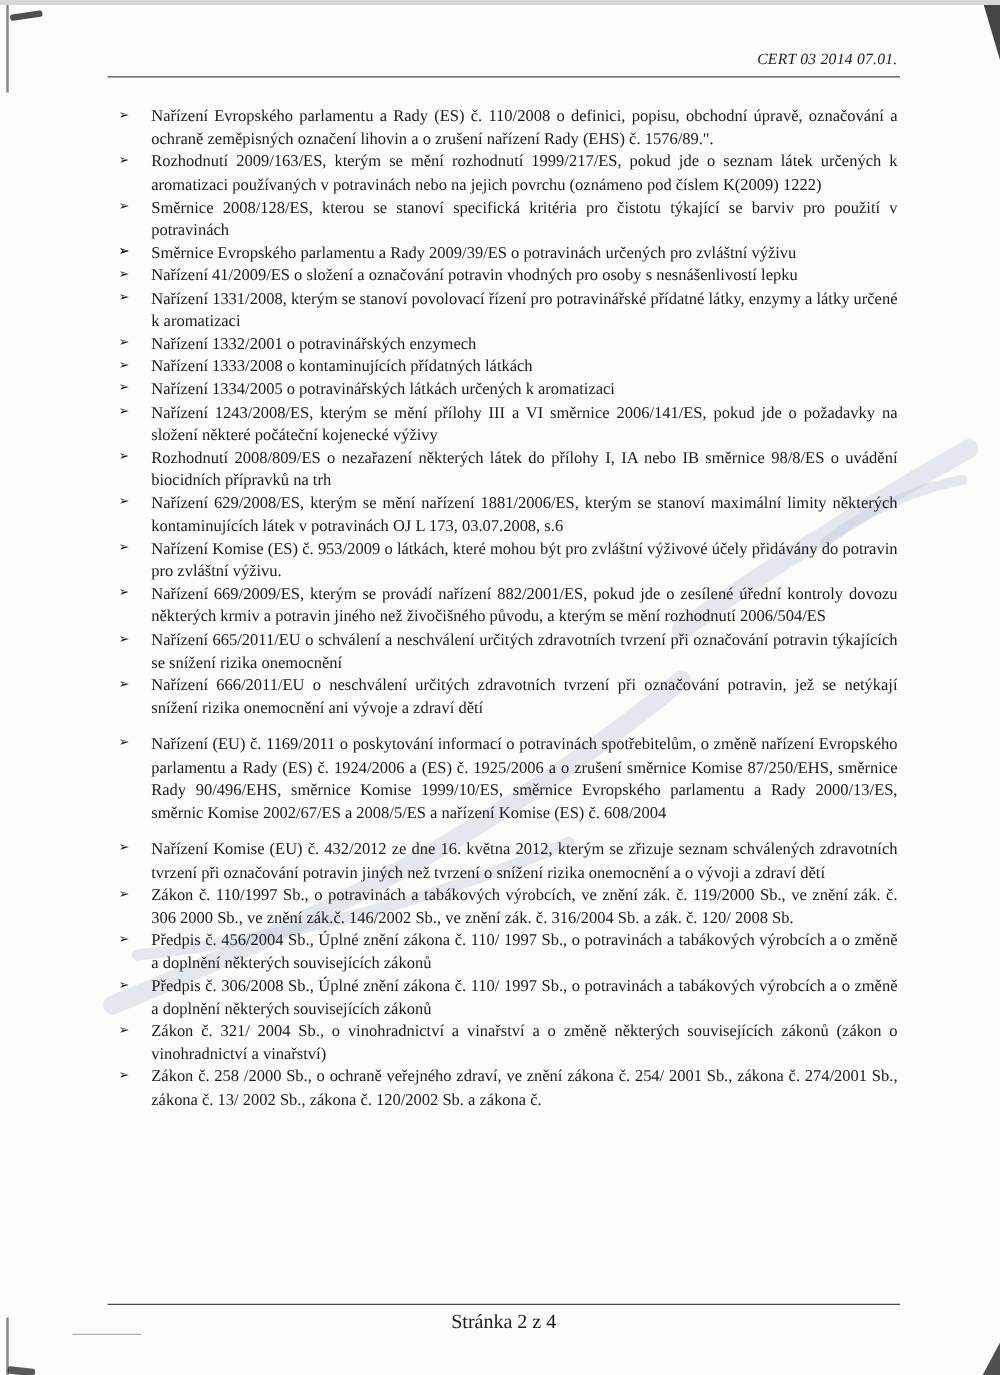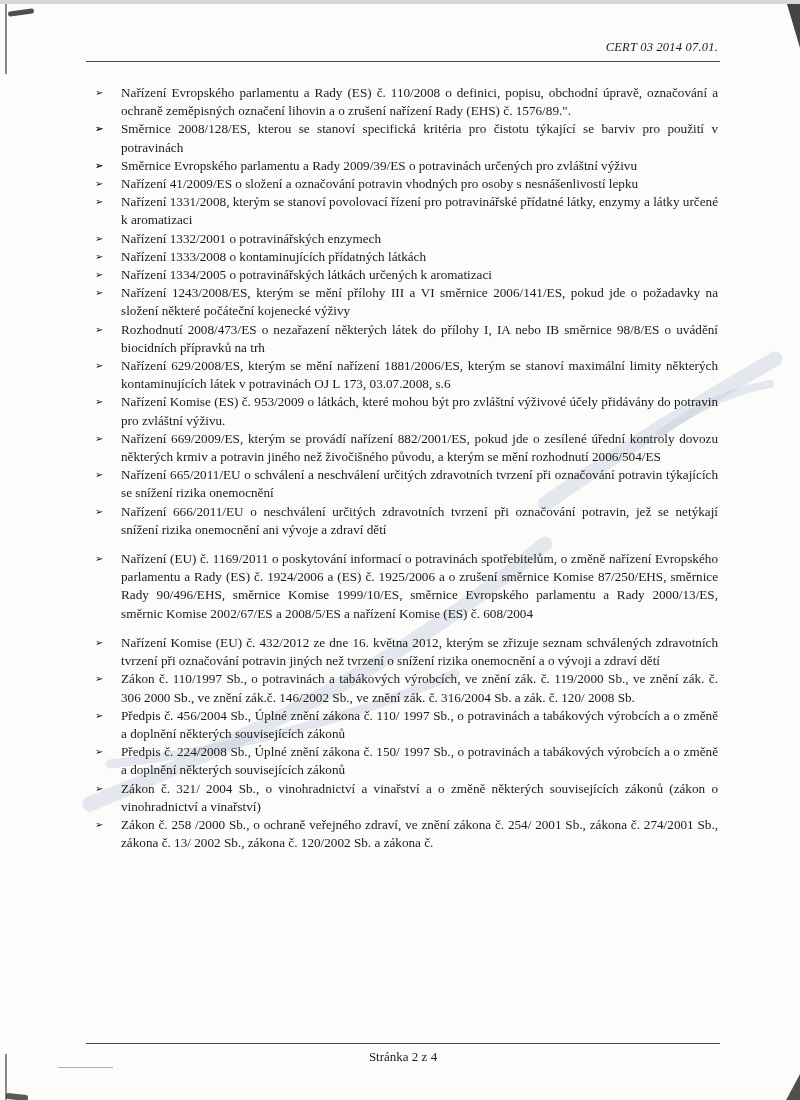--- a/index.html
+++ b/index.html
@@ -42,21 +42,21 @@
     font-size:10px;line-height:12px;color:#111;
   }
   .bold{font-weight:400;}
   
   .footer-rule{
     position:absolute;left:86px;right:80px;top:1039px;
     border-top:1.4px solid #4a4a4a;
   }
   .footer{
     position:absolute;left:86px;right:80px;top:1045px;
-    text-align:center;font-size:13px;
+    text-align:center;font-size:16px;
   }
   
   .watermark{
     position:absolute;left:0;top:0;width:800px;height:1100px;
     pointer-events:none;
   }
   .artifact{position:absolute;background:#161616;pointer-events:none;}
   .a-tl{left:8px;top:6px;width:26px;height:5px;transform:rotate(-8deg);opacity:.75;border-radius:2px;}
   .a-tr{right:0;top:0;width:13px;height:44px;opacity:.8;clip-path:polygon(100% 0,0 0,100% 100%);}
   .a-bl{left:6px;bottom:4px;width:22px;height:6px;transform:rotate(6deg);opacity:.7;border-radius:2px;}
@@ -86,41 +86,41 @@
   <div class="artifact a-left-edge"></div>
   <div class="artifact a-left-edge2"></div>
   <div class="artifact a-bottom-line" style="background:#9a9a9a;"></div>
 
   <div class="header">CERT 03 2014 07.01.</div>
   <div class="header-rule"></div>
 
   <div class="content">
     <ul class="reg-list">
         <li><span class="bullet">➢</span><span class="item-text"><span class="bold">Nařízení Evropského parlamentu a Rady (ES) č. 110/2008</span><span> o definici, popisu, obchodní úpravě, označování a ochraně zeměpisných označení lihovin a o zrušení nařízení Rady (EHS) č. 1576/89.".</span></span></li>
-        <li><span class="bullet">➢</span></li>
+        <li><span class="bullet">➢</span><span class="item-text"><span class="bold">Rozhodnutí 2009/163/ES</span><span>, kterým se mění rozhodnutí 1999/217/ES, pokud jde o seznam látek určených k aromatizaci používaných v potravinách nebo na jejich povrchu (oznámeno pod číslem K(2009) 1222)</span></span></li>
         <li><span class="bullet">➢</span><span class="item-text"><span class="bold">Směrnice 2008/128/ES</span><span>, kterou se stanoví specifická kritéria pro čistotu týkající se barviv pro použití v potravinách</span></span></li>
         <li><span class="bullet">➢</span></li>
         <li><span class="bullet">➢</span><span class="item-text"><span class="bold">Směrnice Evropského parlamentu a Rady 2009/39/ES</span><span> o potravinách určených pro zvláštní výživu</span></span></li>
         <li><span class="bullet">➢</span><span class="item-text"><span class="bold">Nařízení 41/2009/ES</span><span> o složení a označování potravin vhodných pro osoby s nesnášenlivostí lepku</span></span></li>
         <li><span class="bullet">➢</span><span class="item-text"><span class="bold">Nařízení 1331/2008</span><span>, kterým se stanoví povolovací řízení pro potravinářské přídatné látky, enzymy a látky určené k aromatizaci</span></span></li>
         <li><span class="bullet">➢</span><span class="item-text"><span class="bold">Nařízení 1332/2001</span><span> o potravinářských enzymech</span></span></li>
         <li><span class="bullet">➢</span><span class="item-text"><span class="bold">Nařízení 1333/2008</span><span> o kontaminujících přídatných látkách</span></span></li>
         <li><span class="bullet">➢</span><span class="item-text"><span class="bold">Nařízení 1334/2005</span><span> o potravinářských látkách určených k aromatizaci</span></span></li>
         <li><span class="bullet">➢</span><span class="item-text"><span class="bold">Nařízení 1243/2008/ES</span><span>, kterým se mění přílohy III a VI směrnice 2006/141/ES, pokud jde o požadavky na složení některé počáteční kojenecké výživy</span></span></li>
-        <li><span class="bullet">➢</span><span class="item-text"><span class="bold">Rozhodnutí 2008/473/ES</span><span> o nezařazení některých látek do přílohy I, IA nebo IB směrnice 98/8/ES o uvádění biocidních přípravků na trh</span></span></li>
+        <li><span class="bullet">➢</span><span class="item-text"><span class="bold">Rozhodnutí 2008/809/ES</span><span> o nezařazení některých látek do přílohy I, IA nebo IB směrnice 98/8/ES o uvádění biocidních přípravků na trh</span></span></li>
         <li><span class="bullet">➢</span><span class="item-text"><span class="bold">Nařízení 629/2008/ES</span><span>, kterým se mění nařízení 1881/2006/ES, kterým se stanoví maximální limity některých kontaminujících látek v potravinách  OJ L 173, 03.07.2008, s.6</span></span></li>
         <li><span class="bullet">➢</span><span class="item-text"><span class="bold">Nařízení Komise (ES) č. 953/2009</span><span> o látkách, které mohou být pro zvláštní výživové účely přidávány do potravin pro zvláštní výživu.</span></span></li>
         <li><span class="bullet">➢</span><span class="item-text"><span class="bold">Nařízení 669/2009/ES</span><span>, kterým se provádí nařízení  882/2001/ES, pokud jde o zesílené úřední kontroly dovozu některých krmiv a potravin jiného než živočišného původu, a kterým se mění rozhodnutí 2006/504/ES</span></span></li>
         <li><span class="bullet">➢</span><span class="item-text"><span class="bold">Nařízení 665/2011/EU</span><span> o schválení a neschválení určitých zdravotních tvrzení při označování potravin týkajících se snížení rizika onemocnění</span></span></li>
         <li><span class="bullet">➢</span><span class="item-text"><span class="bold">Nařízení 666/2011/EU</span><span> o neschválení určitých zdravotních tvrzení při označování potravin, jež se netýkají snížení rizika onemocnění ani vývoje a zdraví dětí</span></span></li>
         <li class="gap"><span class="bullet">➢</span><span class="item-text"><span class="bold">Nařízení (EU) č. 1169/2011</span><span>  o poskytování informací o potravinách spotřebitelům, o změně nařízení Evropského parlamentu a Rady (ES) č. 1924/2006 a (ES) č. 1925/2006 a o zrušení směrnice Komise 87/250/EHS, směrnice Rady 90/496/EHS, směrnice Komise 1999/10/ES, směrnice Evropského parlamentu a Rady 2000/13/ES, směrnic Komise 2002/67/ES a 2008/5/ES a nařízení Komise (ES) č. 608/2004</span></span></li>
         <li class="gap"><span class="bullet">➢</span><span class="item-text"><span class="bold">Nařízení Komise (EU) č. 432/2012  ze dne 16. května 2012,</span><span> kterým se zřizuje seznam schválených zdravotních tvrzení při označování potravin jiných než tvrzení o snížení rizika onemocnění a o vývoji a zdraví dětí</span></span></li>
         <li><span class="bullet">➢</span><span class="item-text"><span class="bold">Zákon č. 110/1997 Sb</span><span>., o potravinách a tabákových výrobcích, ve znění </span><span class="bold">zák. č. 119/2000 Sb.,</span><span> ve znění </span><span class="bold">zák. č. 306 2000 Sb.,</span><span> ve znění </span><span class="bold">zák.č. 146/2002 Sb.,</span><span> ve znění </span><span class="bold">zák. č. 316/2004 Sb. a zák. č. 120/ 2008 Sb.</span></span></li>
         <li><span class="bullet">➢</span><span class="item-text"><span class="bold">Předpis č. 456/2004 Sb., Úplné znění zákona č. 110/ 1997 Sb., o potravinách a tabákových výrobcích a o změně a doplnění některých souvisejících zákonů</span></span></li>
-        <li><span class="bullet">➢</span><span class="item-text"><span class="bold">Předpis č. 224/2008 Sb., Úplné znění zákona č. 150/ 1997 Sb., o potravinách a tabákových výrobcích a o změně a doplnění některých souvisejících zákonů</span></span></li>
+        <li><span class="bullet">➢</span><span class="item-text"><span class="bold">Předpis č. 306/2008 Sb., Úplné znění zákona č. 110/ 1997 Sb., o potravinách a tabákových výrobcích a o změně a doplnění některých souvisejících zákonů</span></span></li>
         <li><span class="bullet">➢</span><span class="item-text"><span class="bold">Zákon č. 321/ 2004 Sb</span><span>., o vinohradnictví a vinařství a o změně některých souvisejících zákonů (zákon o vinohradnictví a vinařství)</span></span></li>
         <li><span class="bullet">➢</span><span class="item-text"><span class="bold">Zákon č. 258 /2000 Sb.</span><span>, o ochraně veřejného zdraví, ve znění </span><span class="bold">zákona č. 254/ 2001 Sb., zákona č. 274/2001 Sb., zákona č. 13/ 2002 Sb., zákona č. 120/2002 Sb. a zákona č.</span></span></li>
       </ul>
   </div>
 
   <div class="footer-rule"></div>
   <div class="footer"><span>Stránka </span><span class="bold">2</span><span> z </span><span class="bold">4</span></div>
 
 </div>
 

